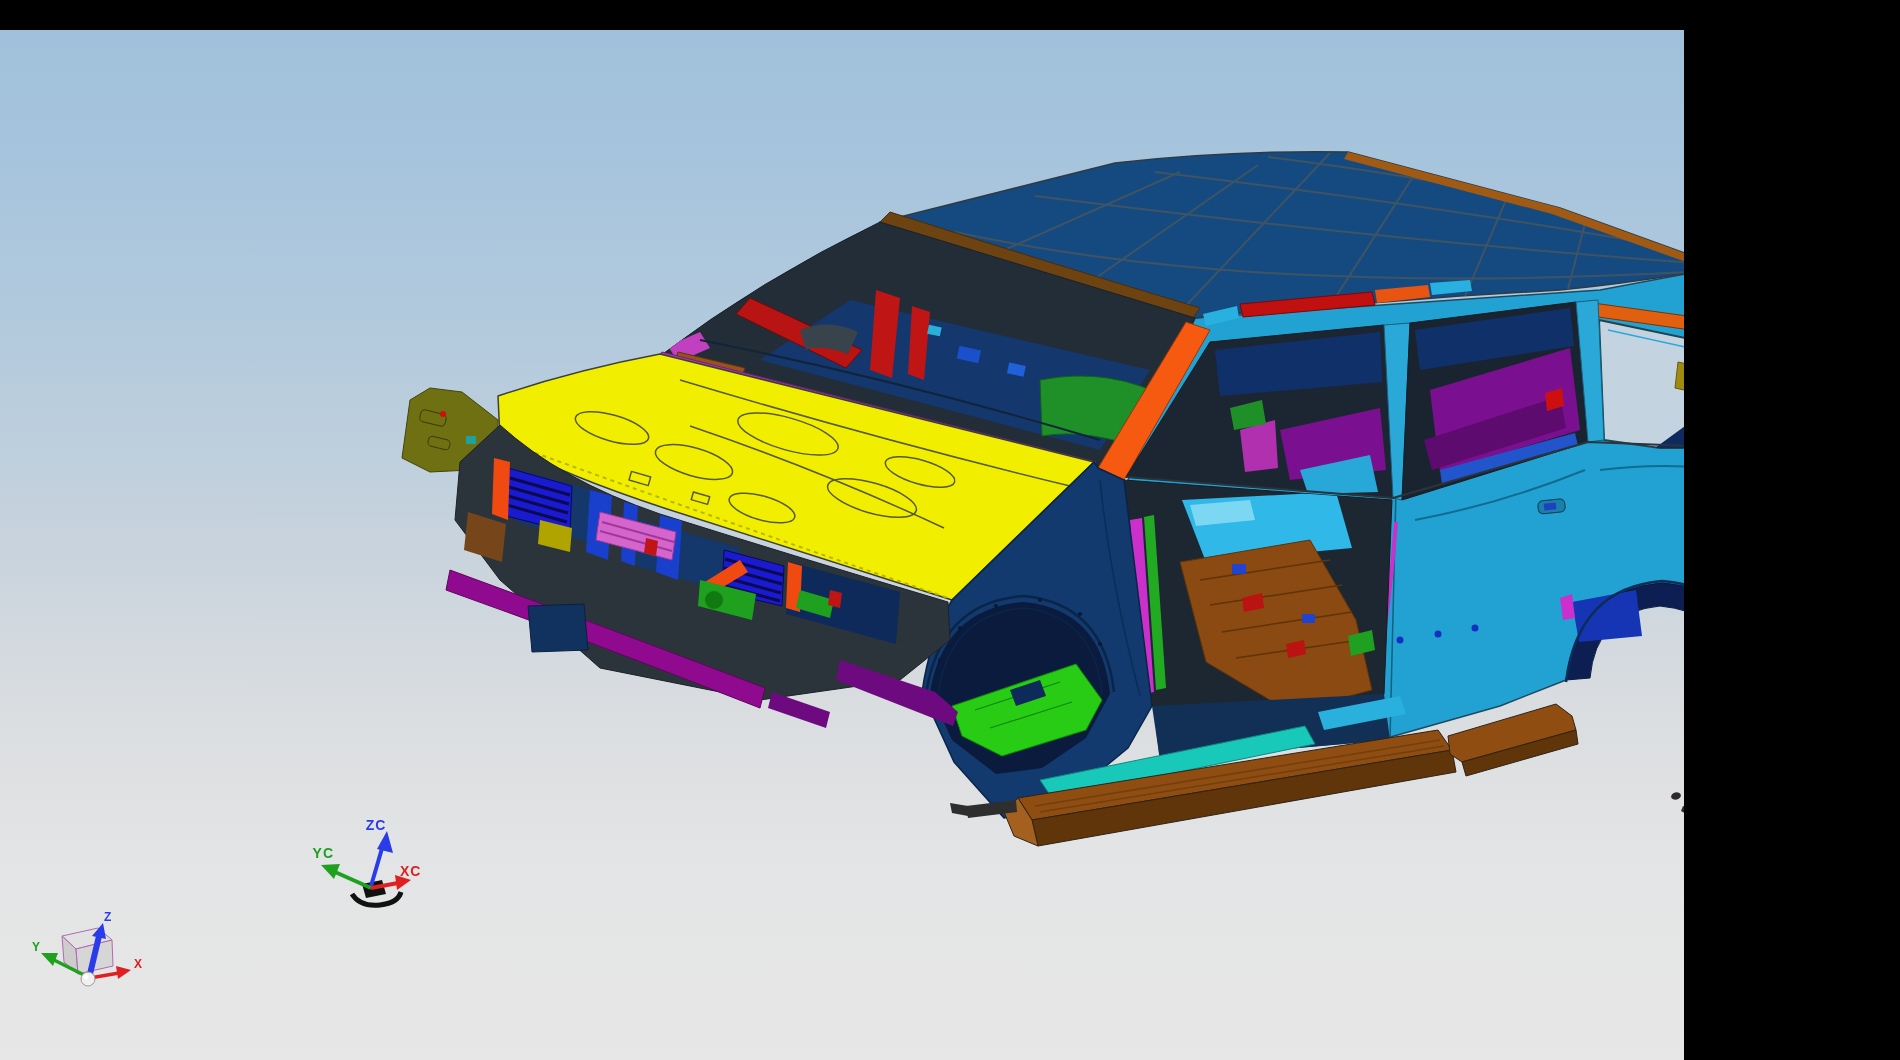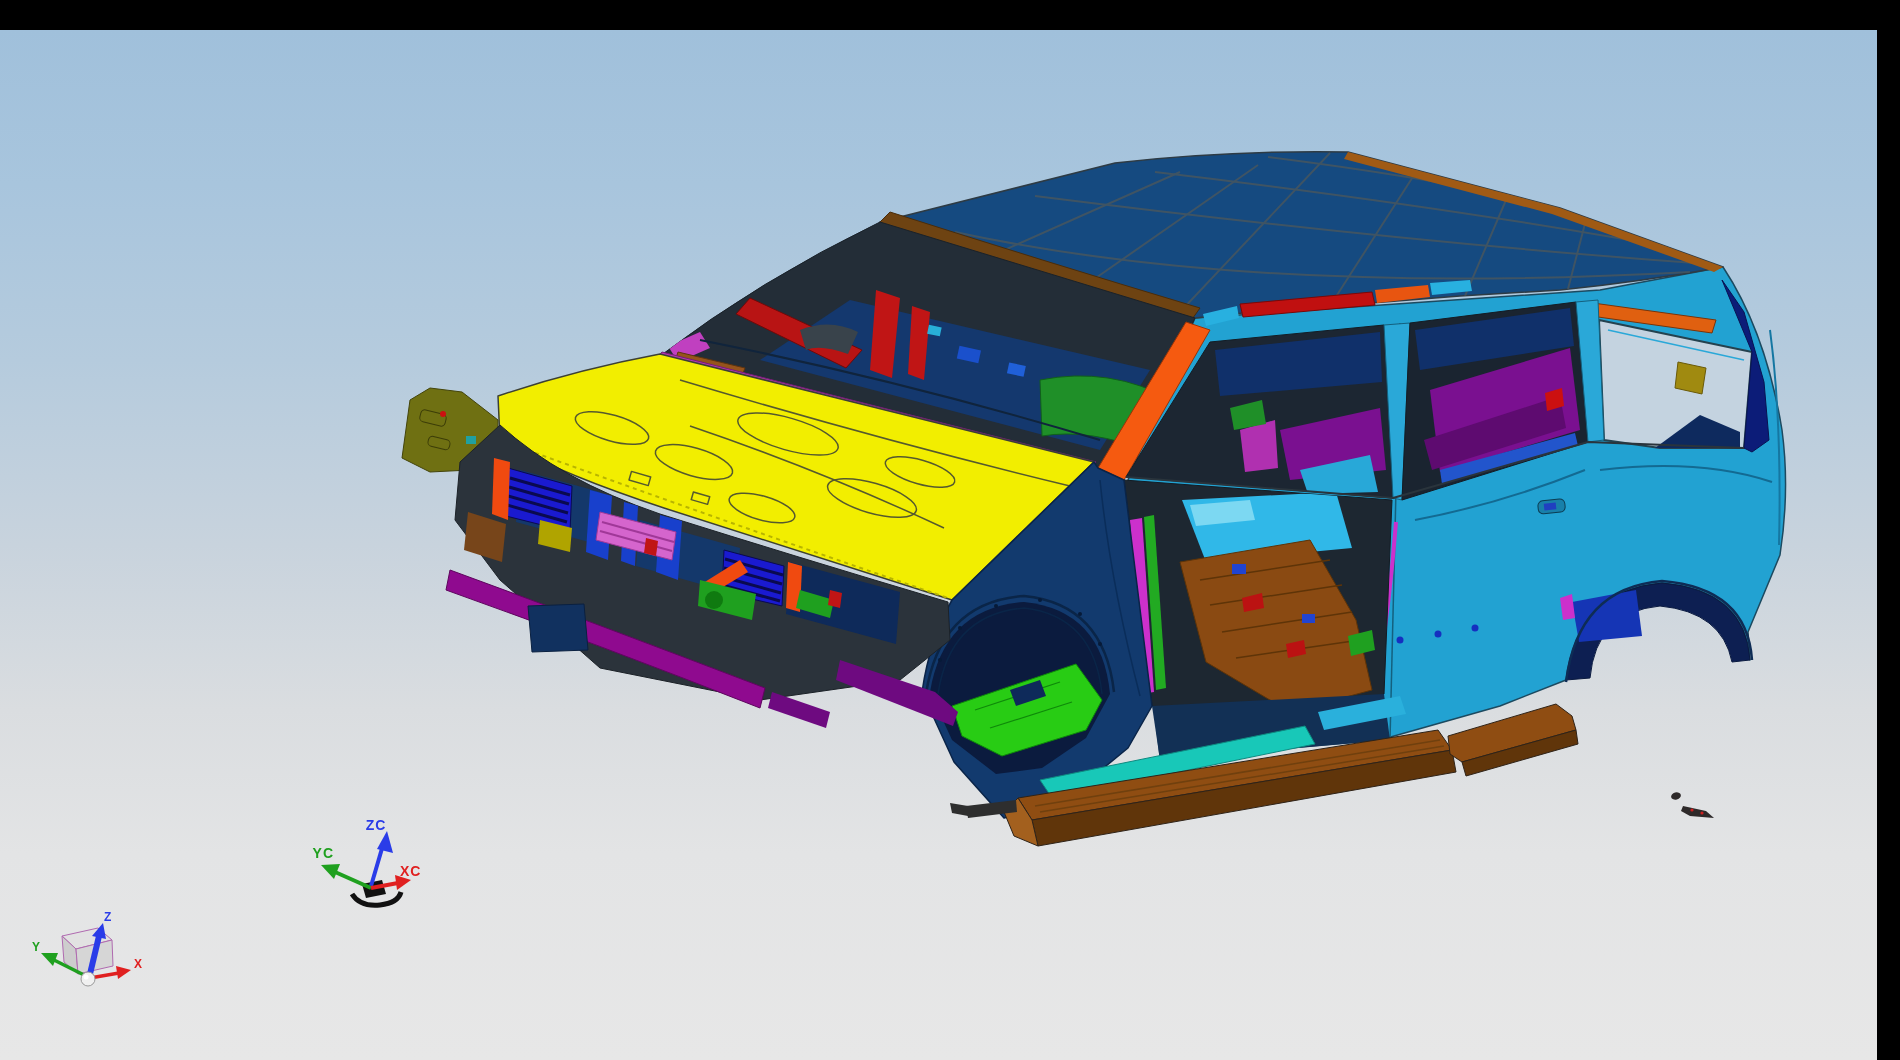--- a/index.html
+++ b/index.html
@@ -1,17 +1,17 @@
 <!DOCTYPE html>
 <html><head>
 <meta charset="utf-8">
 <style>
   html,body{margin:0;padding:0;background:#000;}
-  #stage{position:relative;width:1845px;height:1060px;overflow:hidden;
-    font-family:"Liberation Sans", sans-serif;padding-left:32px;}
+  #stage{position:relative;width:1684px;height:1060px;overflow:hidden;
+    font-family:"Liberation Sans", sans-serif;}
   #viewport{position:absolute;left:0;top:30px;width:1892px;height:1030px;
     background:linear-gradient(180deg,#a0c0db 0%,#a8c5dd 15%,#b5cbdd 32%,
       #c8d3dd 50%,#dadde0 66%,#e3e4e5 80%,#e7e7e7 100%);}
   #topbar{position:absolute;left:0;top:0;width:1900px;height:30px;}
   #rightbar{position:absolute;right:0;top:30px;width:8px;height:1020px;}
   svg{position:absolute;left:0;top:0;}
   text{font-family:"Liberation Sans", sans-serif;}
   .axis-label{font-size:14px;font-weight:bold;letter-spacing:1px;}
   .axis-label-sm{font-size:12px;font-weight:bold;}
 </style>

